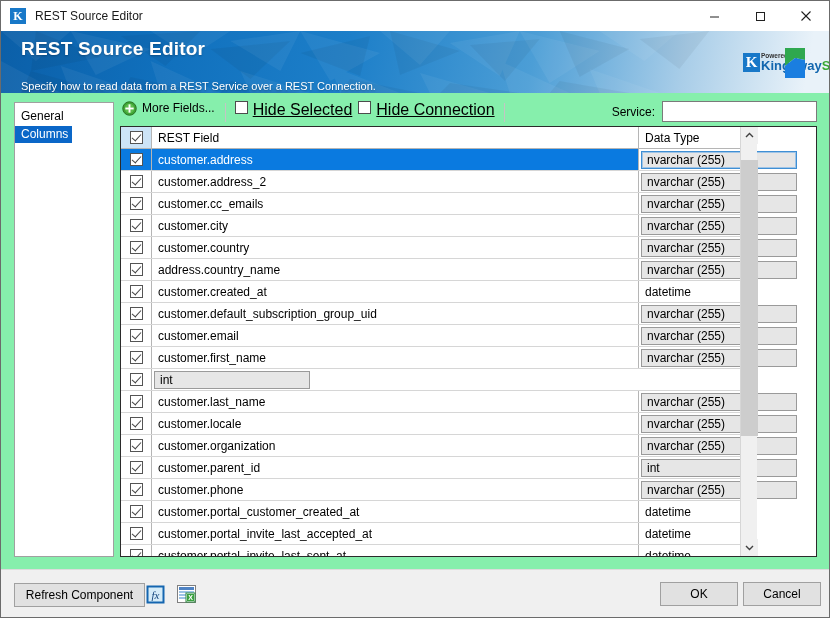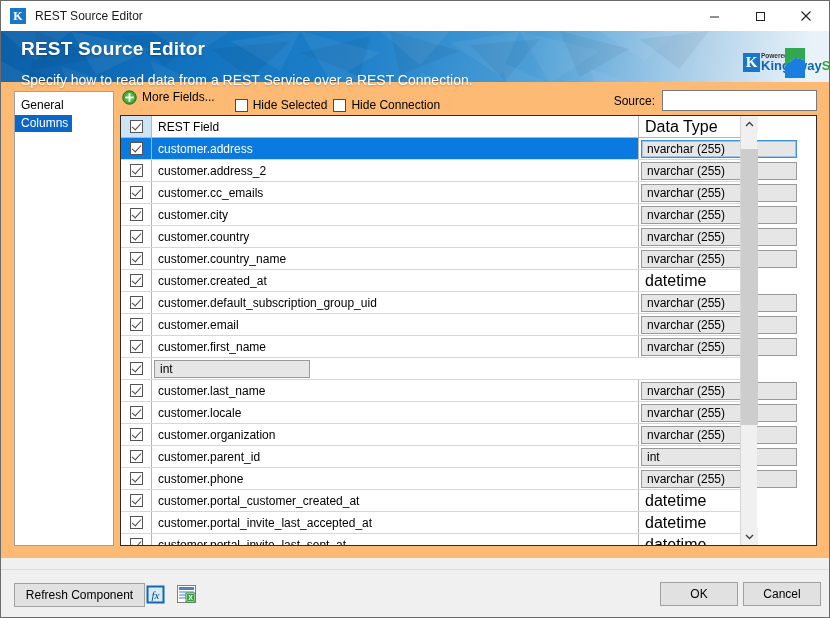--- a/index.html
+++ b/index.html
@@ -66,22 +66,22 @@
   }
   .banner-title {
     color: #ffffff;
     font-size: 19px;
     font-weight: bold;
     letter-spacing: .2px;
     text-shadow: 0 1px 2px rgba(0,0,0,.25);
   }
   .banner-sub {
     color: #ffffff;
-    font-size: 14px;
-    margin-top: 12px;
+    font-size: 11px;
+    margin-top: 20px;
     text-shadow: 0 1px 2px rgba(0,0,0,.25);
   }
   .ks-logo {
     position: absolute;
     right: 68px; top: 22px;
     z-index: 3;
     display: flex;
     align-items: flex-end;
   }
   .ks-k {
@@ -111,24 +111,24 @@
     white-space: nowrap;
     line-height: 13px;
   }
   .ks-blue { color: #1266ae; }
   .ks-green { color: #3aa935; }
   .prod-logo { position: absolute; right: 20px; top: 15px; z-index: 3; }
 
   
   .content {
     position: absolute;
-    left: 1px; top: 82px;
+    left: 1px; top: 93px;
     width: 828px;
     height: 476px;
-    background: #fdba74;
+    background: #86efac;
   }
 
   .sidebar {
     position: absolute;
     left: 13px; top: 9px;
     width: 100px;
     height: 455px;
     background: #ffffff;
     border: 1px solid #a0a0a0;
     padding-top: 3px;
@@ -173,24 +173,25 @@
     width: 15px; height: 15px; margin-right: 5px;
     flex: none;
   }
   .tb-sep {
     width: 1px; height: 19px;
     background: #c4c4c4;
     margin: 0 6px;
   }
   .tb-check {
     display: flex;
-    align-items: flex-end;
-    font-size: 12px;
+    align-items: flex-start;
+    font-size: 16px;
     height: 22px;
     padding: 0 3px;
+    text-decoration: underline;
   }
   .cbox {
     width: 13px; height: 13px;
     border: 1px solid #4c4c4c;
     background: #fff;
     margin-right: 5px;
     flex: none;
     position: relative;
   }
   .filter-wrap {
@@ -277,21 +278,21 @@
   .combo {
     width: 100%; height: 18px;
     background: #e6e6e6;
     border: 1px solid #9a9a9a;
     display: flex; align-items: center;
     padding-left: 5px;
     font-size: 12px;
     color: #000;
   }
   .grow.sel .combo { border: 1px solid #3f8fd4; box-shadow: inset 0 0 0 1px #9fc4e6; }
-  .plaintype { padding-left: 6px; font-size: 16px; }
+  .plaintype { padding-left: 6px; font-size: 12px; }
 
   
   .vscroll {
     position: absolute;
     right: 0; top: 0;
     width: 17px;
     height: 429px;
     background: #f0f0f0;
     border-left: 1px solid #d6d6d6;
   }
@@ -451,21 +452,21 @@
         <span class="cbox"></span>
         <span>Hide Selected</span>
       </div>
       <div class="tb-check">
         <span class="cbox"></span>
         <span>Hide Connection</span>
       </div>
       <div class="tb-sep"></div>
 
       <div class="filter-wrap">
-        <span class="filter-label">Source:</span>
+        <span class="filter-label">Service:</span>
         <input class="filter-input" type="text" value="" style="">
       </div>
     </div>
 
     <div class="grid">
       <div class="grid-inner">
 
         <div class="grow ghead">
           <div class="cell-chk">
             <span class="gchk"></span>
@@ -521,21 +522,21 @@
           <div class="cell-field">customer.country</div>
           <div class="cell-type">
               <span class="combo">nvarchar (255)</span>
             </div>
         </div>
 
         <div class="grow body">
           <div class="cell-chk">
               <span class="gchk"></span>
             </div>
-          <div class="cell-field">customer.country_name</div>
+          <div class="cell-field">address.country_name</div>
           <div class="cell-type">
               <span class="combo">nvarchar (255)</span>
             </div>
         </div>
 
         <div class="grow body">
           <div class="cell-chk">
               <span class="gchk"></span>
             </div>
           <div class="cell-field">customer.created_at</div>

